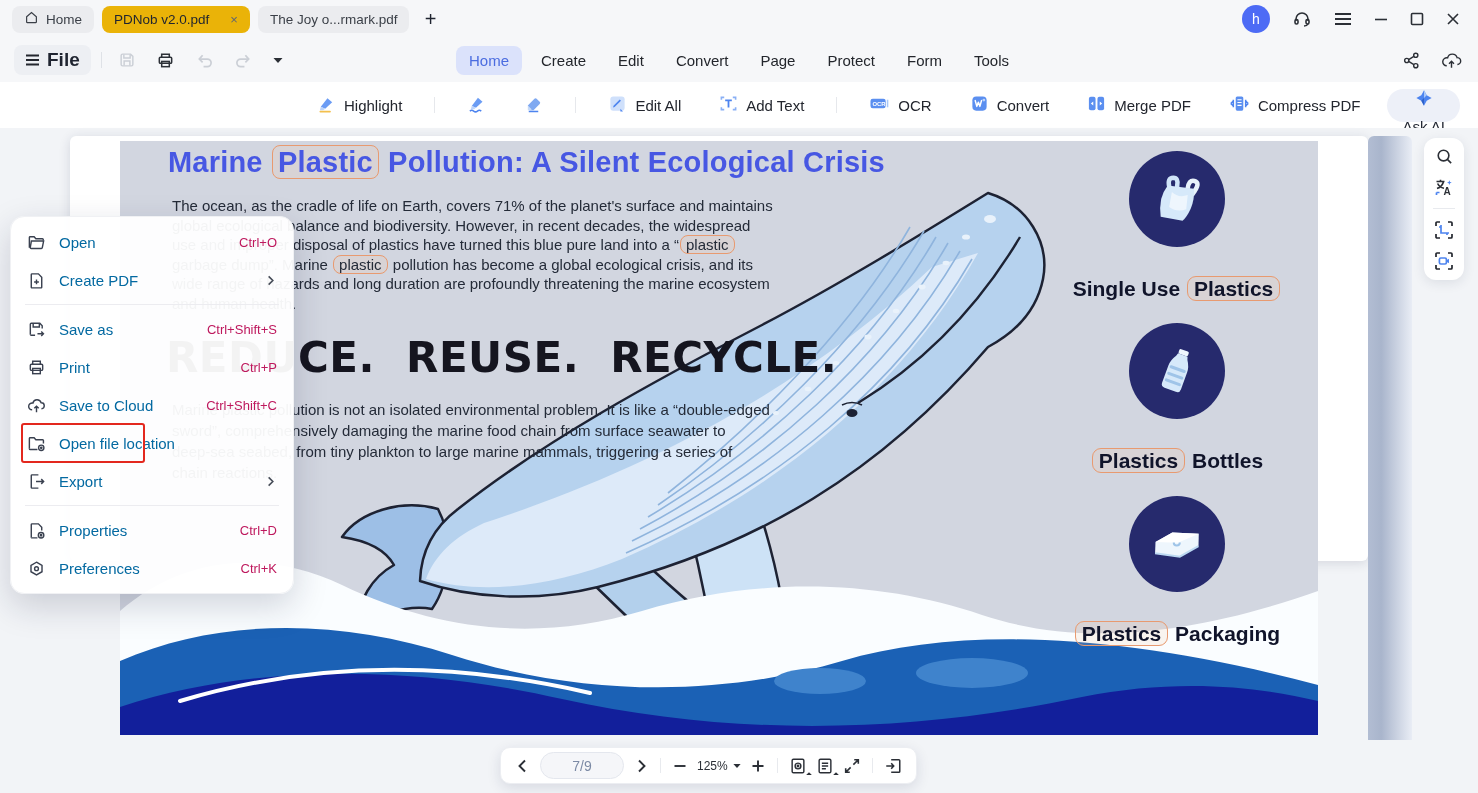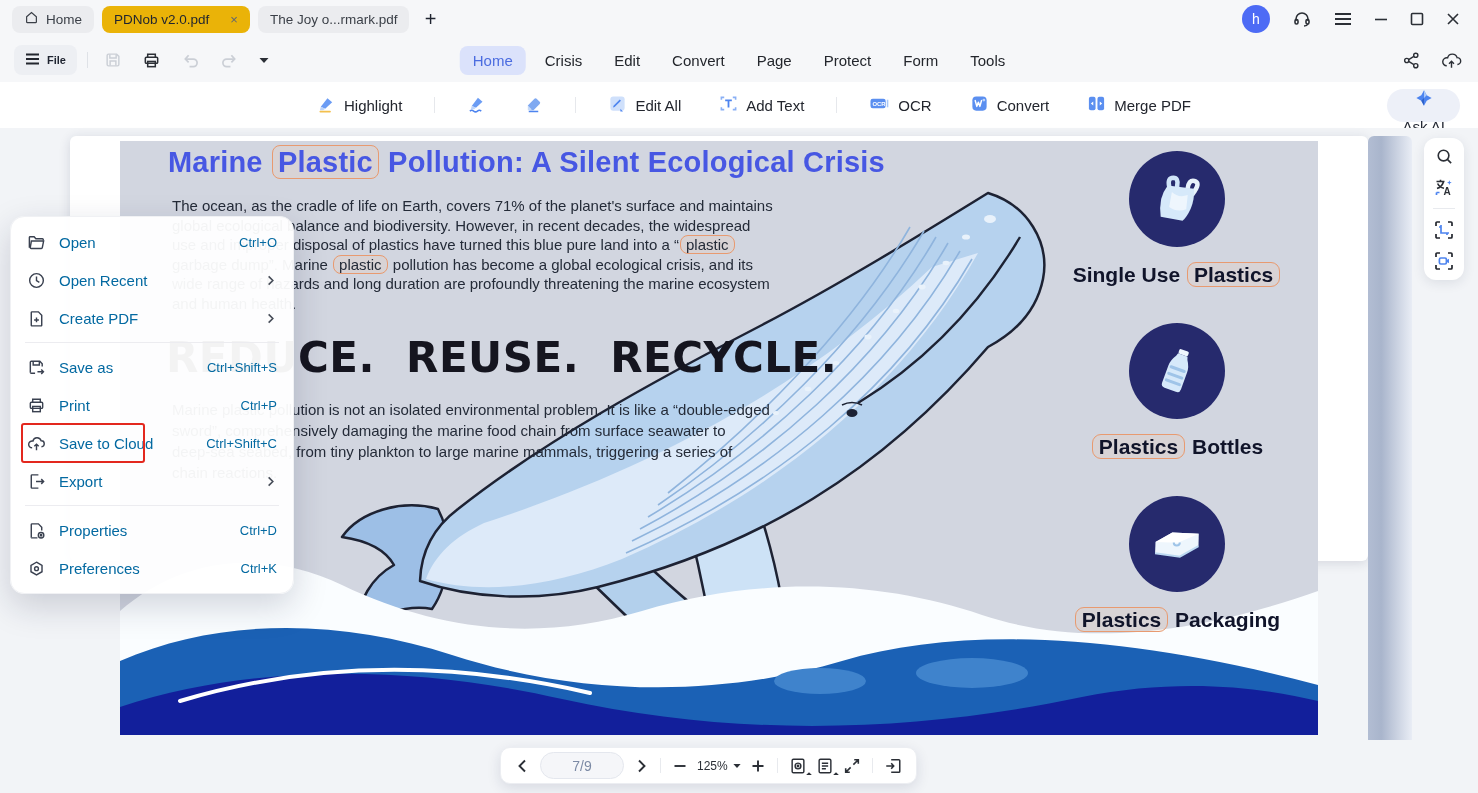--- a/index.html
+++ b/index.html
@@ -19,21 +19,21 @@
   .tb-spacer { flex:1; }
   .tb-right { display:flex; align-items:center; gap:22px; padding-right:6px; }
   .avatar { width:28px; height:28px; border-radius:50%; background:#4d6bf5; color:#fff;
     display:flex; align-items:center; justify-content:center; font-size:14px; }
   .winbtn { border:none; background:transparent; cursor:pointer; display:flex; align-items:center; }
 
   
   .menubar { position:absolute; left:0; top:38px; width:100%; height:44px;
     display:flex; align-items:center; padding:0 14px; background:#f6f7f9; }
   .file-btn { display:flex; align-items:center; gap:7px; height:30px; padding:0 11px;
-    border-radius:8px; background:#edeff3; font-size:11px; color:#1f2430; font-weight:700; cursor:pointer; }
+    border-radius:8px; background:#edeff3; font-size:19px; color:#1f2430; font-weight:700; cursor:pointer; }
   .vline { width:1px; height:16px; background:#dfe2e7; margin:0 10px; }
   .quick { display:flex; align-items:center; gap:20px; margin-left:6px; }
   .qbtn { border:none; background:transparent; cursor:pointer; display:flex; align-items:center; }
   .center-tabs { position:absolute; left:50%; top:0; height:44px; transform:translateX(-50%);
     display:flex; align-items:center; gap:6px; }
   .mtab { height:29px; display:flex; align-items:center; padding:0 13px; font-size:15px;
     color:#23262c; border-radius:8px; cursor:pointer; white-space:nowrap; }
   .mtab.active { background:#dbe2fb; color:#4b6ce0; }
   .mb-right { position:absolute; right:16px; top:0; height:44px; display:flex; align-items:center; gap:20px; }
 
@@ -64,21 +64,21 @@
   #p1 { left:52px; top:55px; }
   #p2 { left:52px; top:258px; }
   #p2 .pline { line-height:21px; }
   .reduce { position:absolute; left:46px; top:192px; font-size:42px; font-weight:800;
     color:#15151f; letter-spacing:.5px; word-spacing:16px; white-space:nowrap;
     font-family:"DejaVu Sans",sans-serif; }
 
   .pl-item { position:absolute; width:240px; display:flex; flex-direction:column; align-items:center; }
   .pl-circle { width:96px; height:96px; border-radius:50%; background:#262a6d;
     display:flex; align-items:center; justify-content:center; }
-  .pl-label { margin-top:16px; font-size:21px; font-weight:700; color:#10142a; white-space:nowrap; }
+  .pl-label { margin-top:30px; font-size:21px; font-weight:700; color:#10142a; white-space:nowrap; }
   .pl-label .hlbox { border-radius:9px; padding:0 6px; }
 
   
   .scrollstrip { position:absolute; left:1368px; top:8px; width:44px; height:604px;
     background:linear-gradient(90deg,#b2bdd3 0%,#a9b5cc 30%,#e9edf5 100%); border-radius:6px 6px 0 0; }
   .side-tools { position:absolute; left:1424px; top:10px; width:40px; padding:9px 0;
     background:#ffffff; border-radius:12px; box-shadow:0 3px 12px rgba(25,35,70,.10);
     display:flex; flex-direction:column; align-items:center; gap:11px; }
   .side-tools .hr { width:22px; height:1px; background:#e8eaee; }
   .sbtn { border:none; background:transparent; cursor:pointer; display:flex; align-items:center; }
@@ -95,21 +95,21 @@
   .cornered { position:relative; }
   .cornered::after { content:""; position:absolute; right:-4px; bottom:-2px;
     border-left:4px solid transparent; border-top:4px solid #2b2f36; transform:rotate(-45deg); }
 
   
   .file-menu { position:absolute; left:10px; top:88px; width:284px; padding:6px 0;
     background:rgba(255,255,255,.95); border:1px solid #f0f1f4; border-radius:14px;
     box-shadow:0 12px 34px rgba(20,30,60,.18); z-index:30; }
   .fm-item { height:38px; display:flex; align-items:center; gap:13px; padding:0 16px; cursor:pointer; }
   .fm-item .fm-label { font-size:15px; color:#0369a1; flex:1; }
-  .fm-item .fm-short { font-size:13px; color:#0369a1; }
+  .fm-item .fm-short { font-size:13px; color:#be185d; }
   .fm-div { height:1px; background:#ececf0; margin:5px 14px; }
   .print-box { position:absolute; left:10px; width:124px; height:40px;
     border:2.5px solid #e3281e; border-radius:3px; pointer-events:none; }
 </style>
 </head>
 <body>
 
 <div class="app">
 
   <div class="titlebar">
@@ -204,21 +204,21 @@
           </svg>
       </button>
       <button class="qbtn">
         <svg width="10" height="7" viewBox="0 0 10 7">
             <path d="M0.5 1 L5 6 L9.5 1 Z" fill="#2b2f36"></path>
           </svg>
       </button>
     </div>
     <div class="center-tabs" id="menu-tabs">
         <div class="mtab active">Home</div>
-        <div class="mtab">Crisis</div>
+        <div class="mtab">Create</div>
         <div class="mtab">Edit</div>
         <div class="mtab">Convert</div>
         <div class="mtab">Page</div>
         <div class="mtab">Protect</div>
         <div class="mtab">Form</div>
         <div class="mtab">Tools</div>
       </div>
     <div class="mb-right">
       <button class="qbtn">
         <svg width="19" height="19" viewBox="0 0 20 20" fill="none" stroke="#2b2f36" stroke-width="1.5">
@@ -296,20 +296,29 @@
           <span>Convert</span>
         </button>
         <button class="tool-btn">
           <span><svg width="19" height="19" viewBox="0 0 20 20">
               <rect x="2" y="3" width="7" height="14" rx="2" fill="#5b8ff0"></rect>
               <rect x="11" y="3" width="7" height="14" rx="2" fill="#5b8ff0"></rect>
               <path d="M4 10 l2.6-2 v4 Z" fill="#fff"></path>
               <path d="M16 10 l-2.6-2 v4 Z" fill="#fff"></path>
             </svg></span>
           <span>Merge PDF</span>
+        </button>
+        <button class="tool-btn">
+          <span><svg width="21" height="19" viewBox="0 0 22 20">
+              <rect x="7" y="2.5" width="8" height="15" rx="1.6" fill="#5b8ff0"></rect>
+              <path d="M8.8 6 h4.4 M8.8 9 h4.4 M8.8 12 h4.4" stroke="#fff" stroke-width="1.2"></path>
+              <path d="M4.5 6 v8 M1.8 10 l2.7-2.6 M1.8 10 l2.7 2.6" stroke="#4d84ef" stroke-width="1.6" fill="none"></path>
+              <path d="M17.5 6 v8 M20.2 10 l-2.7-2.6 M20.2 10 l-2.7 2.6" stroke="#4d84ef" stroke-width="1.6" fill="none"></path>
+            </svg></span>
+          <span>Compress PDF</span>
         </button>
       </div>
     <div class="askai">
       <span>
         <svg width="18" height="18" viewBox="0 0 20 20">
             <path d="M10 1.5 L13 7 L18.5 10 L13 13 L10 18.5 L7 13 L1.5 10 L7 7 Z" fill="#4d84ef"></path>
             <path d="M10 1.5 L13 7 L10 10 Z" fill="#a9c8f8"></path>
             <path d="M10 18.5 L7 13 L10 10 Z" fill="#2f62c9"></path>
           </svg>
       </span>
@@ -543,34 +552,20 @@
               <path d="M2.5 15.5 V4.8 a.8.8 0 0 1 .8-.8 h4.2 l1.8 2 h7 a.8.8 0 0 1 .8.8 v1.2"></path>
               <path d="M4.6 8.5 h12.9 l-1.4 7 a1 1 0 0 1-1 .8 H4.3 a.9.9 0 0 1-.9-.8 Z"></path>
             </svg>
           </span>
           <span class="fm-label">Open</span>
           <span class="fm-short">Ctrl+O</span>
         </div>
         <div class="fm-item">
           <span style="display: flex;">
             <svg width="19" height="19" viewBox="0 0 20 20" fill="none" stroke="#3a4150" stroke-width="1.5">
-              <circle cx="10" cy="10" r="7.2"></circle>
-              <path d="M10 5.8 v4.4 l3 1.8"></path>
-            </svg>
-          </span>
-          <span class="fm-label">Open Recent</span>
-          <span style="display: flex;">
-            <svg width="13" height="13" viewBox="0 0 14 14" fill="none" stroke="#454b57" stroke-width="1.7">
-              <path d="M5 2.5 L9.5 7 L5 11.5"></path>
-            </svg>
-          </span>
-        </div>
-        <div class="fm-item">
-          <span style="display: flex;">
-            <svg width="19" height="19" viewBox="0 0 20 20" fill="none" stroke="#3a4150" stroke-width="1.5">
               <path d="M4.5 17 V3.8 a.8.8 0 0 1 .8-.8 h6.7 l3.5 3.5 V17 a.8.8 0 0 1-.8.8 H5.3 a.8.8 0 0 1-.8-.8 Z"></path>
               <path d="M10 9 v5 M7.5 11.5 h5"></path>
             </svg>
           </span>
           <span class="fm-label">Create PDF</span>
           <span style="display: flex;">
             <svg width="13" height="13" viewBox="0 0 14 14" fill="none" stroke="#454b57" stroke-width="1.7">
               <path d="M5 2.5 L9.5 7 L5 11.5"></path>
             </svg>
           </span>
@@ -606,20 +601,31 @@
               <path d="M10 17 v-6 M7.7 13 L10 10.7 L12.3 13"></path>
             </svg>
           </span>
           <span class="fm-label">Save to Cloud</span>
           <span class="fm-short">Ctrl+Shift+C</span>
         </div>
         <div class="print-box" style="top: 206px;"></div>
         <div class="fm-item">
           <span style="display: flex;">
             <svg width="19" height="19" viewBox="0 0 20 20" fill="none" stroke="#3a4150" stroke-width="1.5">
+              <path d="M2.5 15.5 V4.8 a.8.8 0 0 1 .8-.8 h4.2 l1.8 2 h7.2 a.8.8 0 0 1 .8.8 v3.2"></path>
+              <path d="M2.5 15.5 a.9.9 0 0 0 .9.9 h7.6"></path>
+              <circle cx="15" cy="14.5" r="2.8"></circle>
+              <circle cx="15" cy="14.5" r="0.7" fill="#3a4150"></circle>
+            </svg>
+          </span>
+          <span class="fm-label">Open file location</span>
+        </div>
+        <div class="fm-item">
+          <span style="display: flex;">
+            <svg width="19" height="19" viewBox="0 0 20 20" fill="none" stroke="#3a4150" stroke-width="1.5">
               <path d="M12 3 H5.3 a.8.8 0 0 0-.8.8 v12.4 a.8.8 0 0 0 .8.8 h6.7"></path>
               <path d="M9.5 10 h8 M15 7.5 l2.5 2.5 L15 12.5"></path>
             </svg>
           </span>
           <span class="fm-label">Export</span>
           <span style="display: flex;">
             <svg width="13" height="13" viewBox="0 0 14 14" fill="none" stroke="#454b57" stroke-width="1.7">
               <path d="M5 2.5 L9.5 7 L5 11.5"></path>
             </svg>
           </span>

